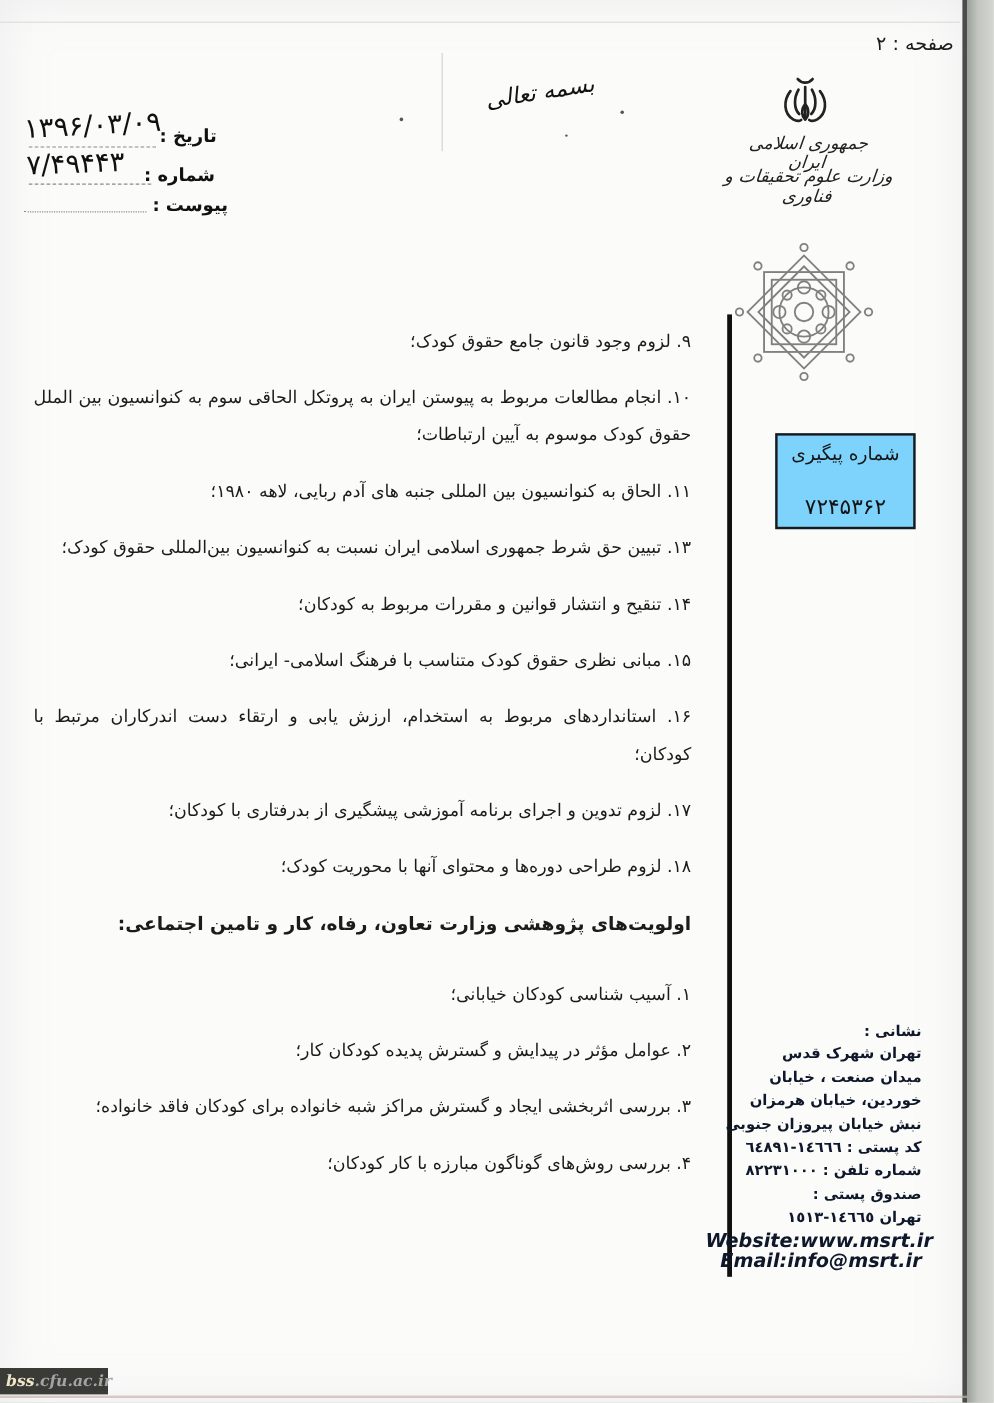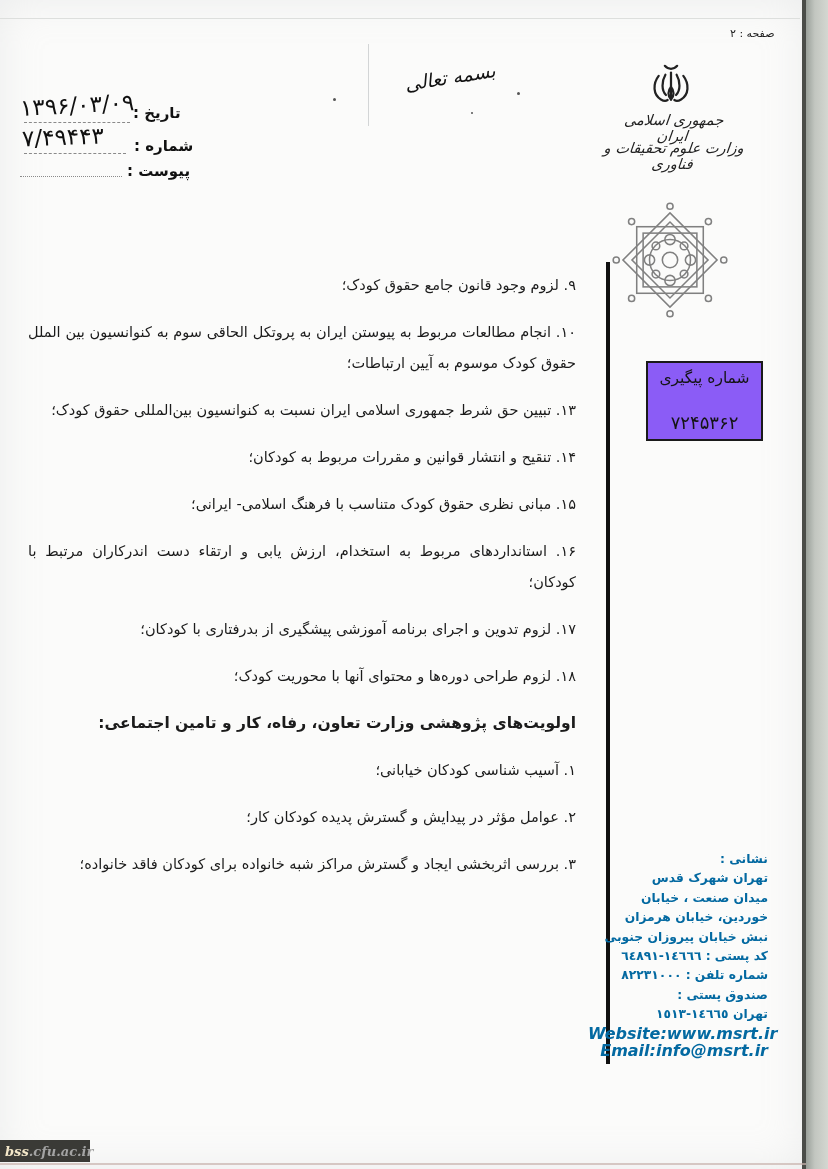--- a/index.html
+++ b/index.html
@@ -17,21 +17,21 @@
   .scan-edge-line{position:absolute;left:802px;top:0;width:4px;height:1169px;background:#4a4c48;}
   .scan-strip{position:absolute;left:806px;top:0;width:22px;height:1169px;
     background:linear-gradient(90deg,#9aa09a 0%,#c2c6c0 40%,#d4d7d1 100%);}
   .scan-topline{position:absolute;left:0;top:18px;width:800px;height:1px;background:#dddfdd;}
   .scan-bottomline{position:absolute;left:0;top:1163px;width:806px;height:2px;background:#c9b4ae;opacity:.7;}
   .crease{position:absolute;left:368px;top:44px;width:1px;height:82px;background:#d3d5d6;}
 
   .fa{direction:rtl;unicode-bidi:isolate;}
   .ltr{direction:ltr;unicode-bidi:embed;display:inline-block;}
 
-  .page-number{position:absolute;left:730px;top:27px;width:66px;font-size:11px;color:#1c1c1c;text-align:left;direction:rtl;}
+  .page-number{position:absolute;left:730px;top:27px;width:66px;font-size:16px;color:#1c1c1c;text-align:left;direction:rtl;}
 
   
   .emblem{position:absolute;left:643px;top:58px;width:56px;height:56px;}
   .org-line1{position:absolute;left:608px;top:112px;width:130px;text-align:center;
     font-size:14.5px;font-style:italic;color:#222;transform:skewX(-6deg);}
   .org-line2{position:absolute;left:588px;top:140px;width:170px;text-align:center;
     font-size:14.5px;font-style:italic;color:#222;transform:skewX(-6deg);}
   .besmeleh{position:absolute;left:395px;top:66px;width:110px;text-align:center;
     font-size:19px;font-style:italic;color:#111;transform:rotate(-9deg);}
   .ink-dot{position:absolute;width:3px;height:3px;border-radius:50%;background:#555;}
@@ -41,38 +41,38 @@
   .meta-dots{position:absolute;border-bottom:1.5px dashed #8a8a8a;height:1px;}
   .meta-value{position:absolute;font-size:23px;color:#101010;letter-spacing:2px;direction:ltr;}
 
   
   .ornament{position:absolute;left:606px;top:196px;width:128px;height:128px;opacity:.85;}
   .vrule{position:absolute;left:606px;top:262px;width:4px;height:802px;background:#101010;}
 
   
   .tracking-box{
     position:absolute;left:646px;top:361px;width:113px;height:76px;
-    border:2px solid #1a1a1a;background:#8b5cf6;
+    border:2px solid #1a1a1a;background:#7dd3fc;
     display:flex;flex-direction:column;justify-content:center;align-items:center;gap:4px;
   }
   .tracking-label{font-size:15.5px;color:#141414;direction:rtl;white-space:nowrap;}
   .tracking-number{font-size:18px;color:#141414;letter-spacing:1px;margin-top:21px;}
 
   
   .body-text{
     position:absolute;right:228px;left:28px;top:270px;
     direction:rtl;color:#1b1b1b;font-size:14.5px;
   }
   .item{line-height:31px;margin-bottom:16px;text-align:justify;text-align-last:right;}
-  .section-heading{line-height:31px;margin-bottom:16px;font-weight:bold;font-size:15.5px;text-align:right;}
+  .section-heading{line-height:31px;margin-bottom:28px;font-weight:bold;font-size:15.5px;text-align:right;}
 
   
   .contact{
     position:absolute;right:36px;top:850px;width:180px;
-    direction:rtl;text-align:right;color:#0369a1;
+    direction:rtl;text-align:right;color:#0f172a;
     font-size:12.3px;font-weight:bold;line-height:19.4px;
   }
   .contact .latin{direction:ltr;text-align:right;font-style:italic;font-size:16px;line-height:17px;font-family:"DejaVu Sans",sans-serif;}
 
   
   .footer-strip{
     position:absolute;left:0;top:1140px;width:90px;height:22px;
     background:#3a3a36;display:flex;align-items:center;padding-left:5px;box-sizing:border-box;
     font-family:"DejaVu Serif",serif;font-style:italic;font-weight:bold;font-size:13px;white-space:nowrap;
   }
@@ -106,21 +106,21 @@
 
   <div class="besmeleh fa">بسمه تعالی</div>
   <div class="ink-dot" style="left:333px;top:98px;"></div>
   <div class="ink-dot" style="left:517px;top:92px;"></div>
   <div class="ink-dot" style="left:471px;top:112px;width:2px;height:2px;"></div>
 
   <div class="meta-label" style="left:133px;top:104px;">تاریخ :</div>
   <div class="meta-dots" style="left:24px;top:121px;width:106px;"></div>
   <div class="meta-value" style="left:20px;top:92px;transform:rotate(-3deg);">۱۳۹۶/۰۳/۰۹</div>
 
-  <div class="meta-label" style="left:134px;top:137px;text-align:right;">شماره :</div>
+  <div class="meta-label" style="left:120px;top:137px;text-align:right;">شماره :</div>
   <div class="meta-dots" style="left:24px;top:152px;width:102px;"></div>
   <div class="meta-value" style="left:22px;top:124px;transform:rotate(-2deg);">۷/۴۹۴۴۳</div>
 
   <div class="meta-label" style="left:127px;top:162px;">پیوست :</div>
   <div class="meta-dots" style="left:20px;top:175px;width:102px;border-bottom-style:dotted;"></div>
 
   <div class="ornament">
     <svg viewBox="0 0 100 100" width="128" height="128">
       <g fill="none" stroke="#6b6b6b" stroke-width="1.2">
         <rect x="24" y="24" width="52" height="52"></rect>
@@ -152,30 +152,32 @@
   <div class="vrule"></div>
 
   <div class="tracking-box">
     <div class="tracking-label">شماره پیگیری</div>
     <div class="tracking-number">۷۲۴۵۳۶۲</div>
   </div>
 
   <div class="body-text">
     <div class="item">۹. لزوم وجود قانون جامع حقوق کودک؛</div>
     <div class="item">۱۰. انجام مطالعات مربوط به پیوستن ایران به پروتکل الحاقی سوم به کنوانسیون بین الملل حقوق کودک موسوم به آیین ارتباطات؛</div>
+    <div class="item">۱۱. الحاق به کنوانسیون بین المللی جنبه های آدم ربایی، لاهه ۱۹۸۰؛</div>
     <div class="item">۱۳. تبیین حق شرط جمهوری اسلامی ایران نسبت به کنوانسیون بین‌المللی حقوق کودک؛</div>
     <div class="item">۱۴. تنقیح و انتشار قوانین و مقررات مربوط به کودکان؛</div>
     <div class="item">۱۵. مبانی نظری حقوق کودک متناسب با فرهنگ اسلامی- ایرانی؛</div>
     <div class="item">۱۶. استانداردهای مربوط به استخدام، ارزش یابی و ارتقاء دست اندرکاران مرتبط با کودکان؛</div>
     <div class="item">۱۷. لزوم تدوین و اجرای برنامه آموزشی پیشگیری از بدرفتاری با کودکان؛</div>
     <div class="item">۱۸. لزوم طراحی دوره‌ها و محتوای آنها با محوریت کودک؛</div>
     <div class="section-heading">اولویت‌های پژوهشی وزارت تعاون، رفاه، کار و تامین اجتماعی:</div>
     <div class="item">۱. آسیب شناسی کودکان خیابانی؛</div>
     <div class="item">۲. عوامل مؤثر در پیدایش و گسترش پدیده کودکان کار؛</div>
     <div class="item">۳. بررسی اثربخشی ایجاد و گسترش مراکز شبه خانواده برای کودکان فاقد خانواده؛</div>
+    <div class="item">۴. بررسی روش‌های گوناگون مبارزه با کار کودکان؛</div>
   </div>
 
   <div class="contact">
     <div>نشانی :</div>
     <div>تهران شهرک قدس</div>
     <div>میدان صنعت ، خیابان</div>
     <div>خوردین، خیابان هرمزان</div>
     <div>نبش خیابان پیروزان جنوبی</div>
     <div><span>کد پستی :</span> <span class="ltr">١٤٦٦٦-٦٤٨٩١</span></div>
     <div><span>شماره تلفن :</span> <span class="ltr">٨٢٢٣١٠٠٠</span></div>

